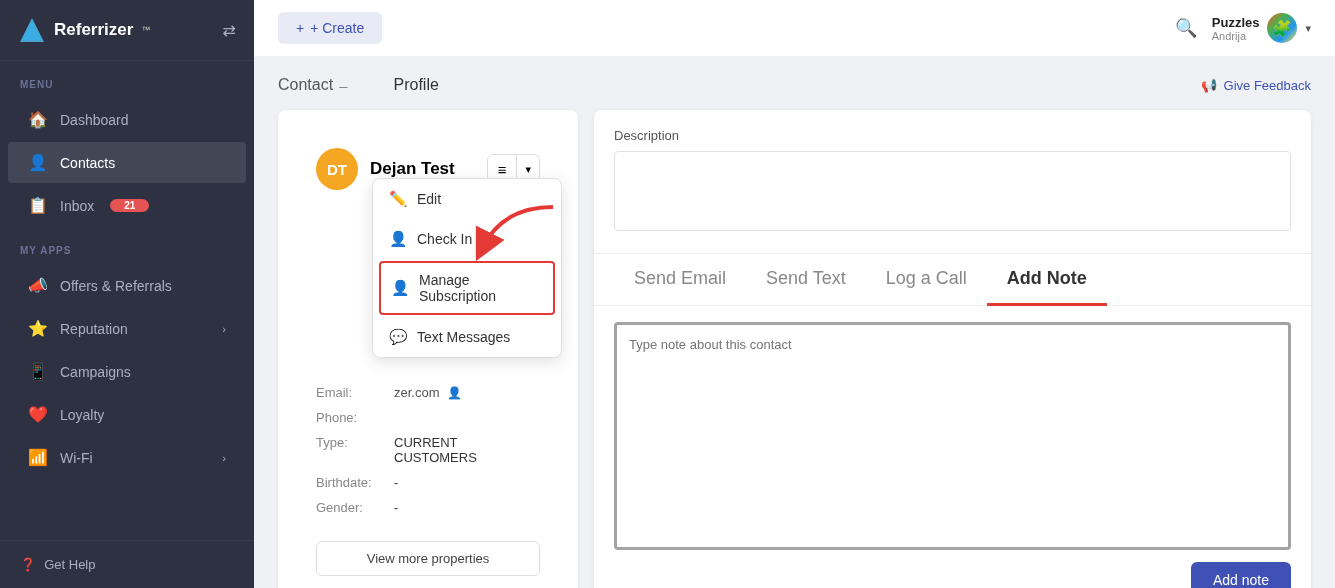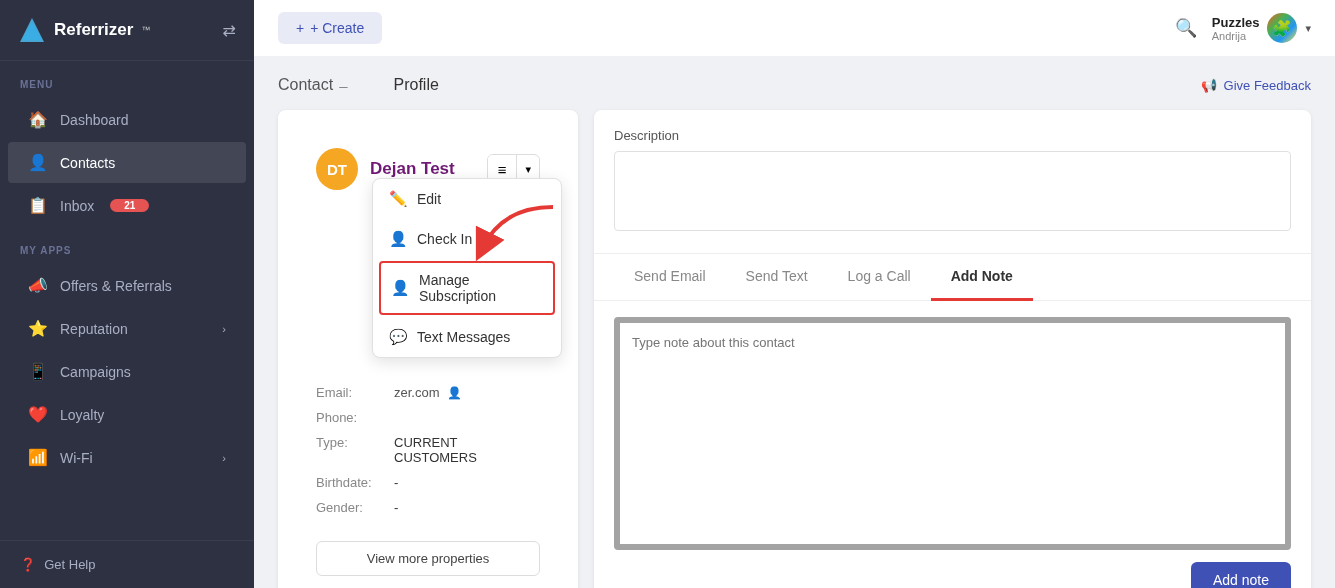--- a/index.html
+++ b/index.html
@@ -224,21 +224,21 @@
       display: flex;
       align-items: center;
       justify-content: center;
       font-weight: 700;
       font-size: 15px;
       flex-shrink: 0;
     }
     .contact-name {
       font-size: 17px;
       font-weight: 600;
-      color: #701a75;
+      color: #000000;
     }
     .menu-btn {
       margin-left: auto;
       display: flex;
       align-items: center;
       gap: 0;
       border: 1px solid #ddd;
       border-radius: 6px;
       overflow: hidden;
       cursor: pointer;
@@ -341,42 +341,42 @@
     }
 
     
     .tabs {
       display: flex;
       border-bottom: 1px solid #eee;
       padding: 0 20px;
     }
     .tab {
       padding: 14px 20px;
-      font-size: 14px;
+      font-size: 18px;
       color: #888;
       cursor: pointer;
       border-bottom: 3px solid transparent;
       margin-bottom: -1px;
     }
     .tab.active {
       color: #333;
       font-weight: 600;
       border-bottom: 3px solid #e53935;
     }
 
     
     .note-area {
       flex: 1;
       padding: 16px 20px;
       display: flex;
       flex-direction: column;
     }
     .note-textarea {
       flex: 1;
-      border: 6px solid #a3a3a3;
+      border: 3px solid #a3a3a3;
       border-radius: 4px;
       padding: 12px;
       font-size: 13px;
       color: #aaa;
       resize: none;
       font-family: inherit;
       min-height: 100px;
     }
     .add-note-btn {
       align-self: flex-end;

